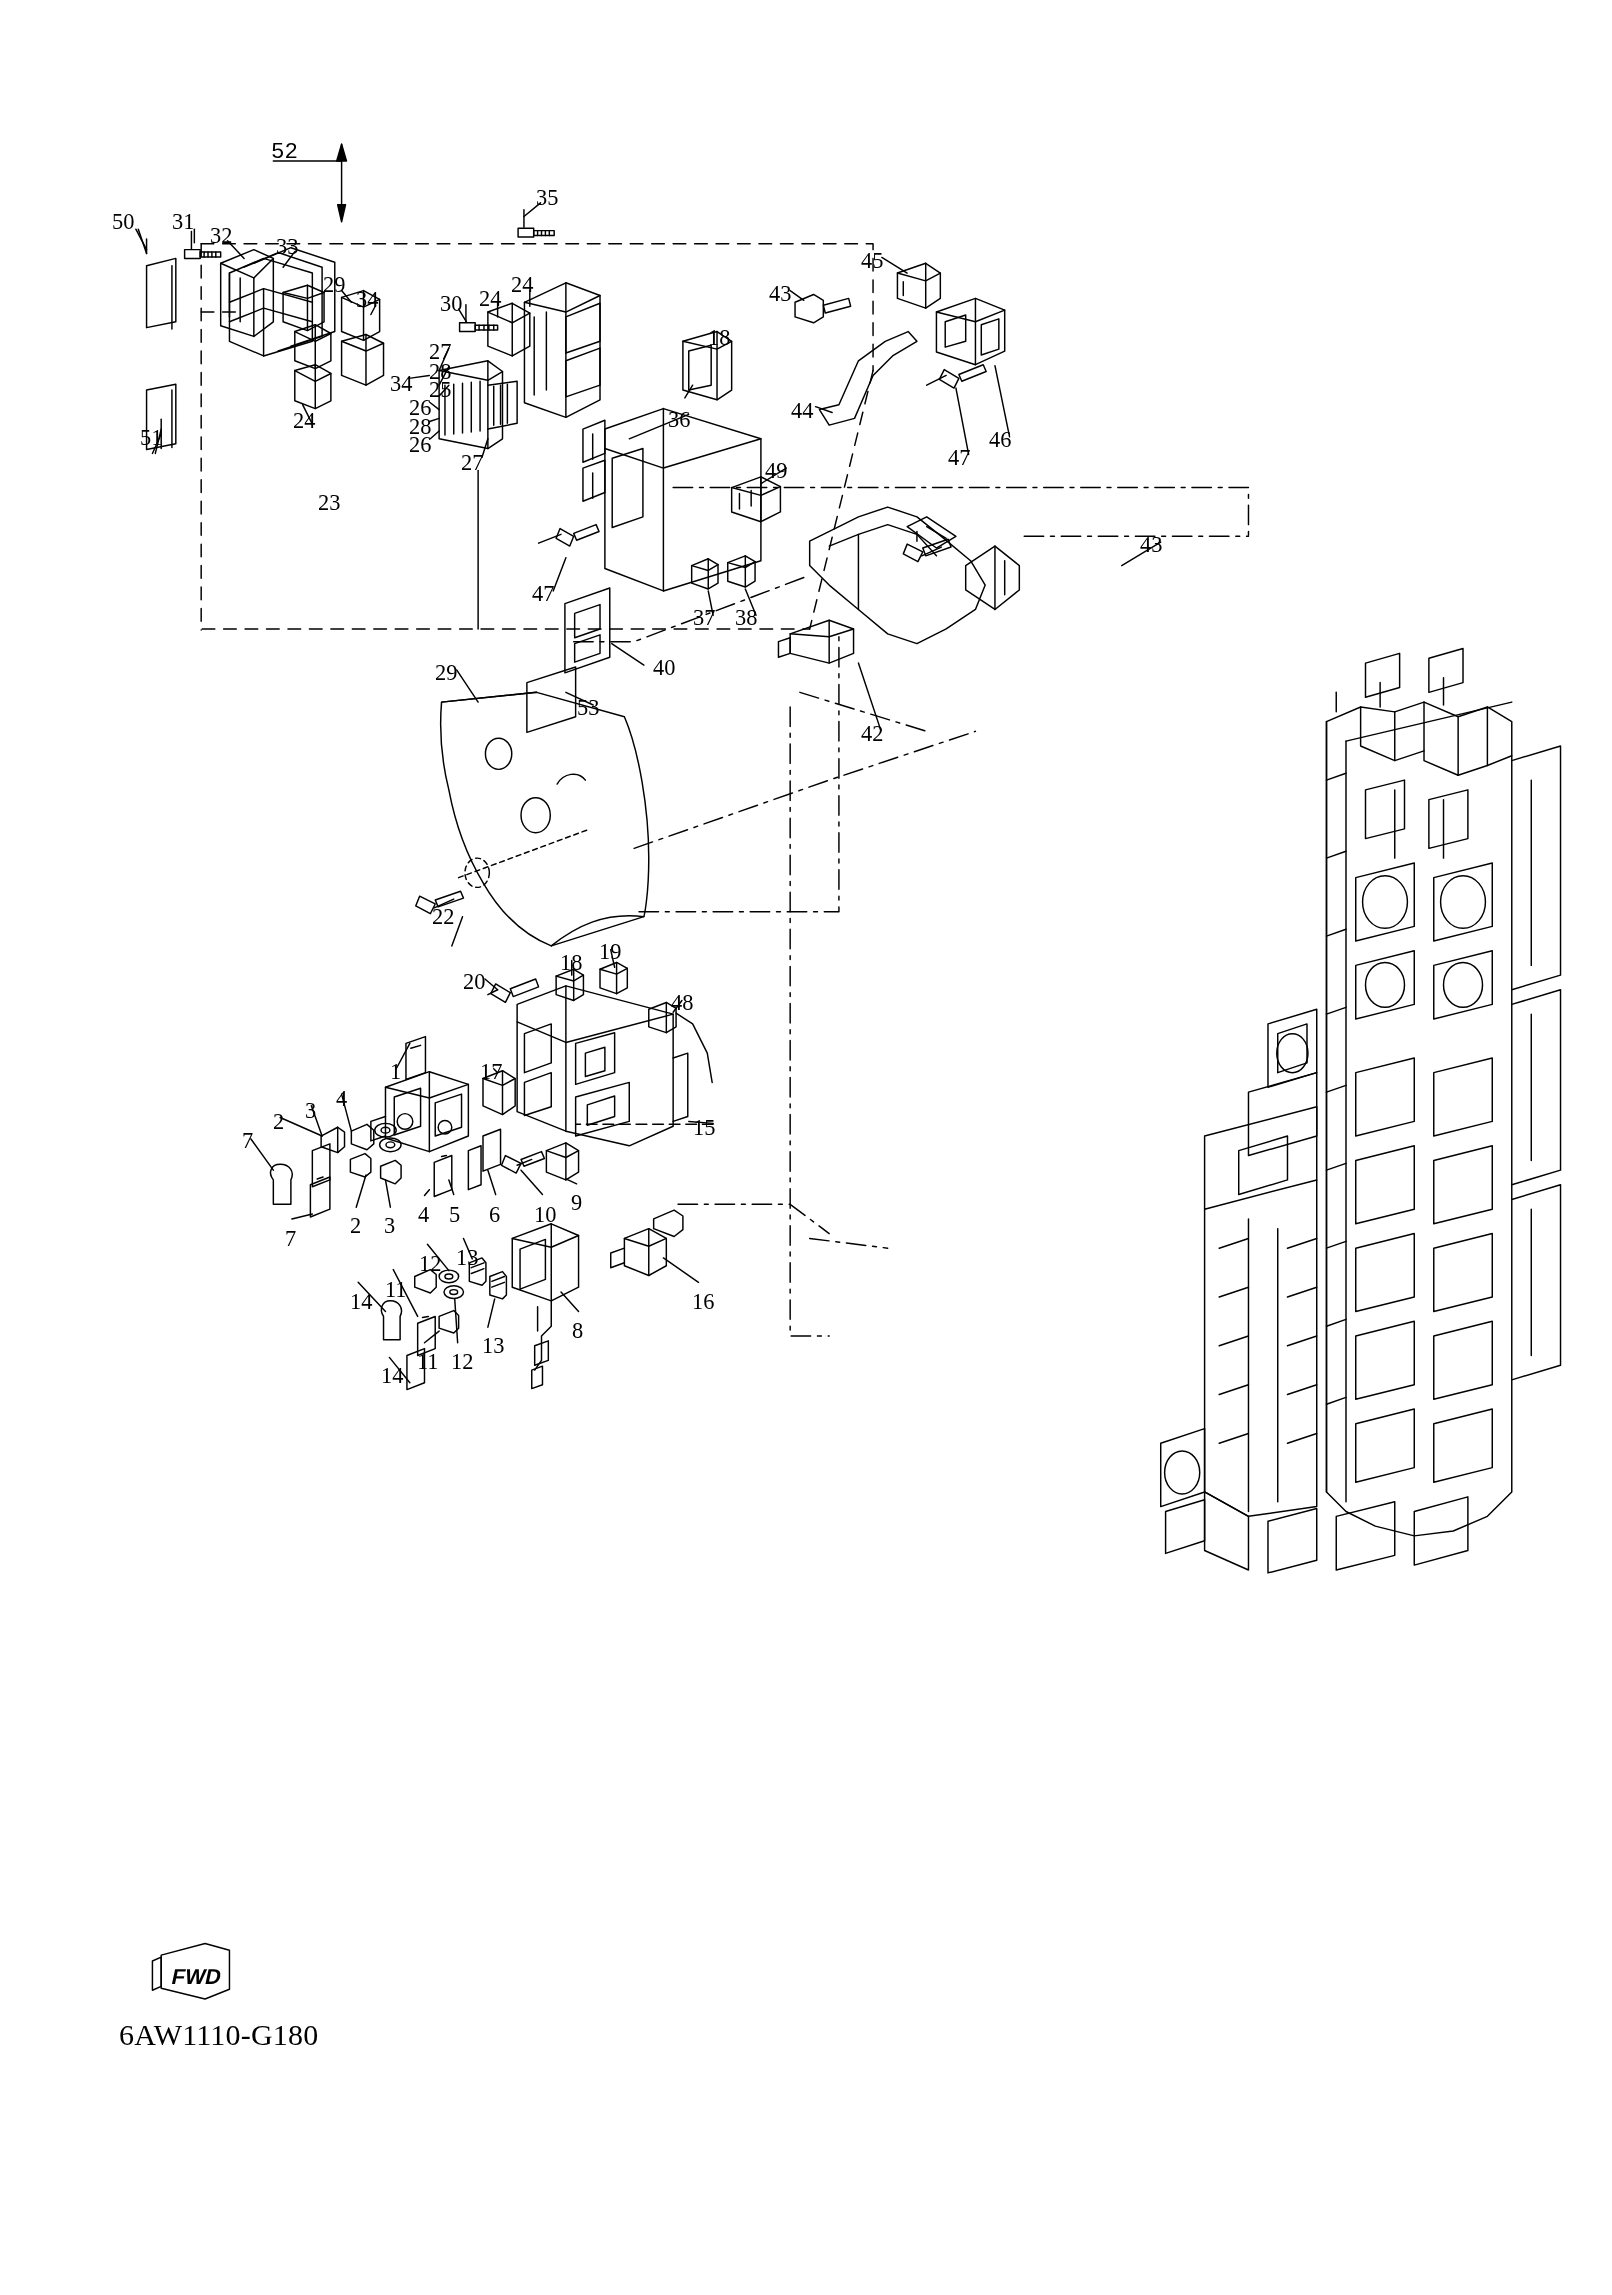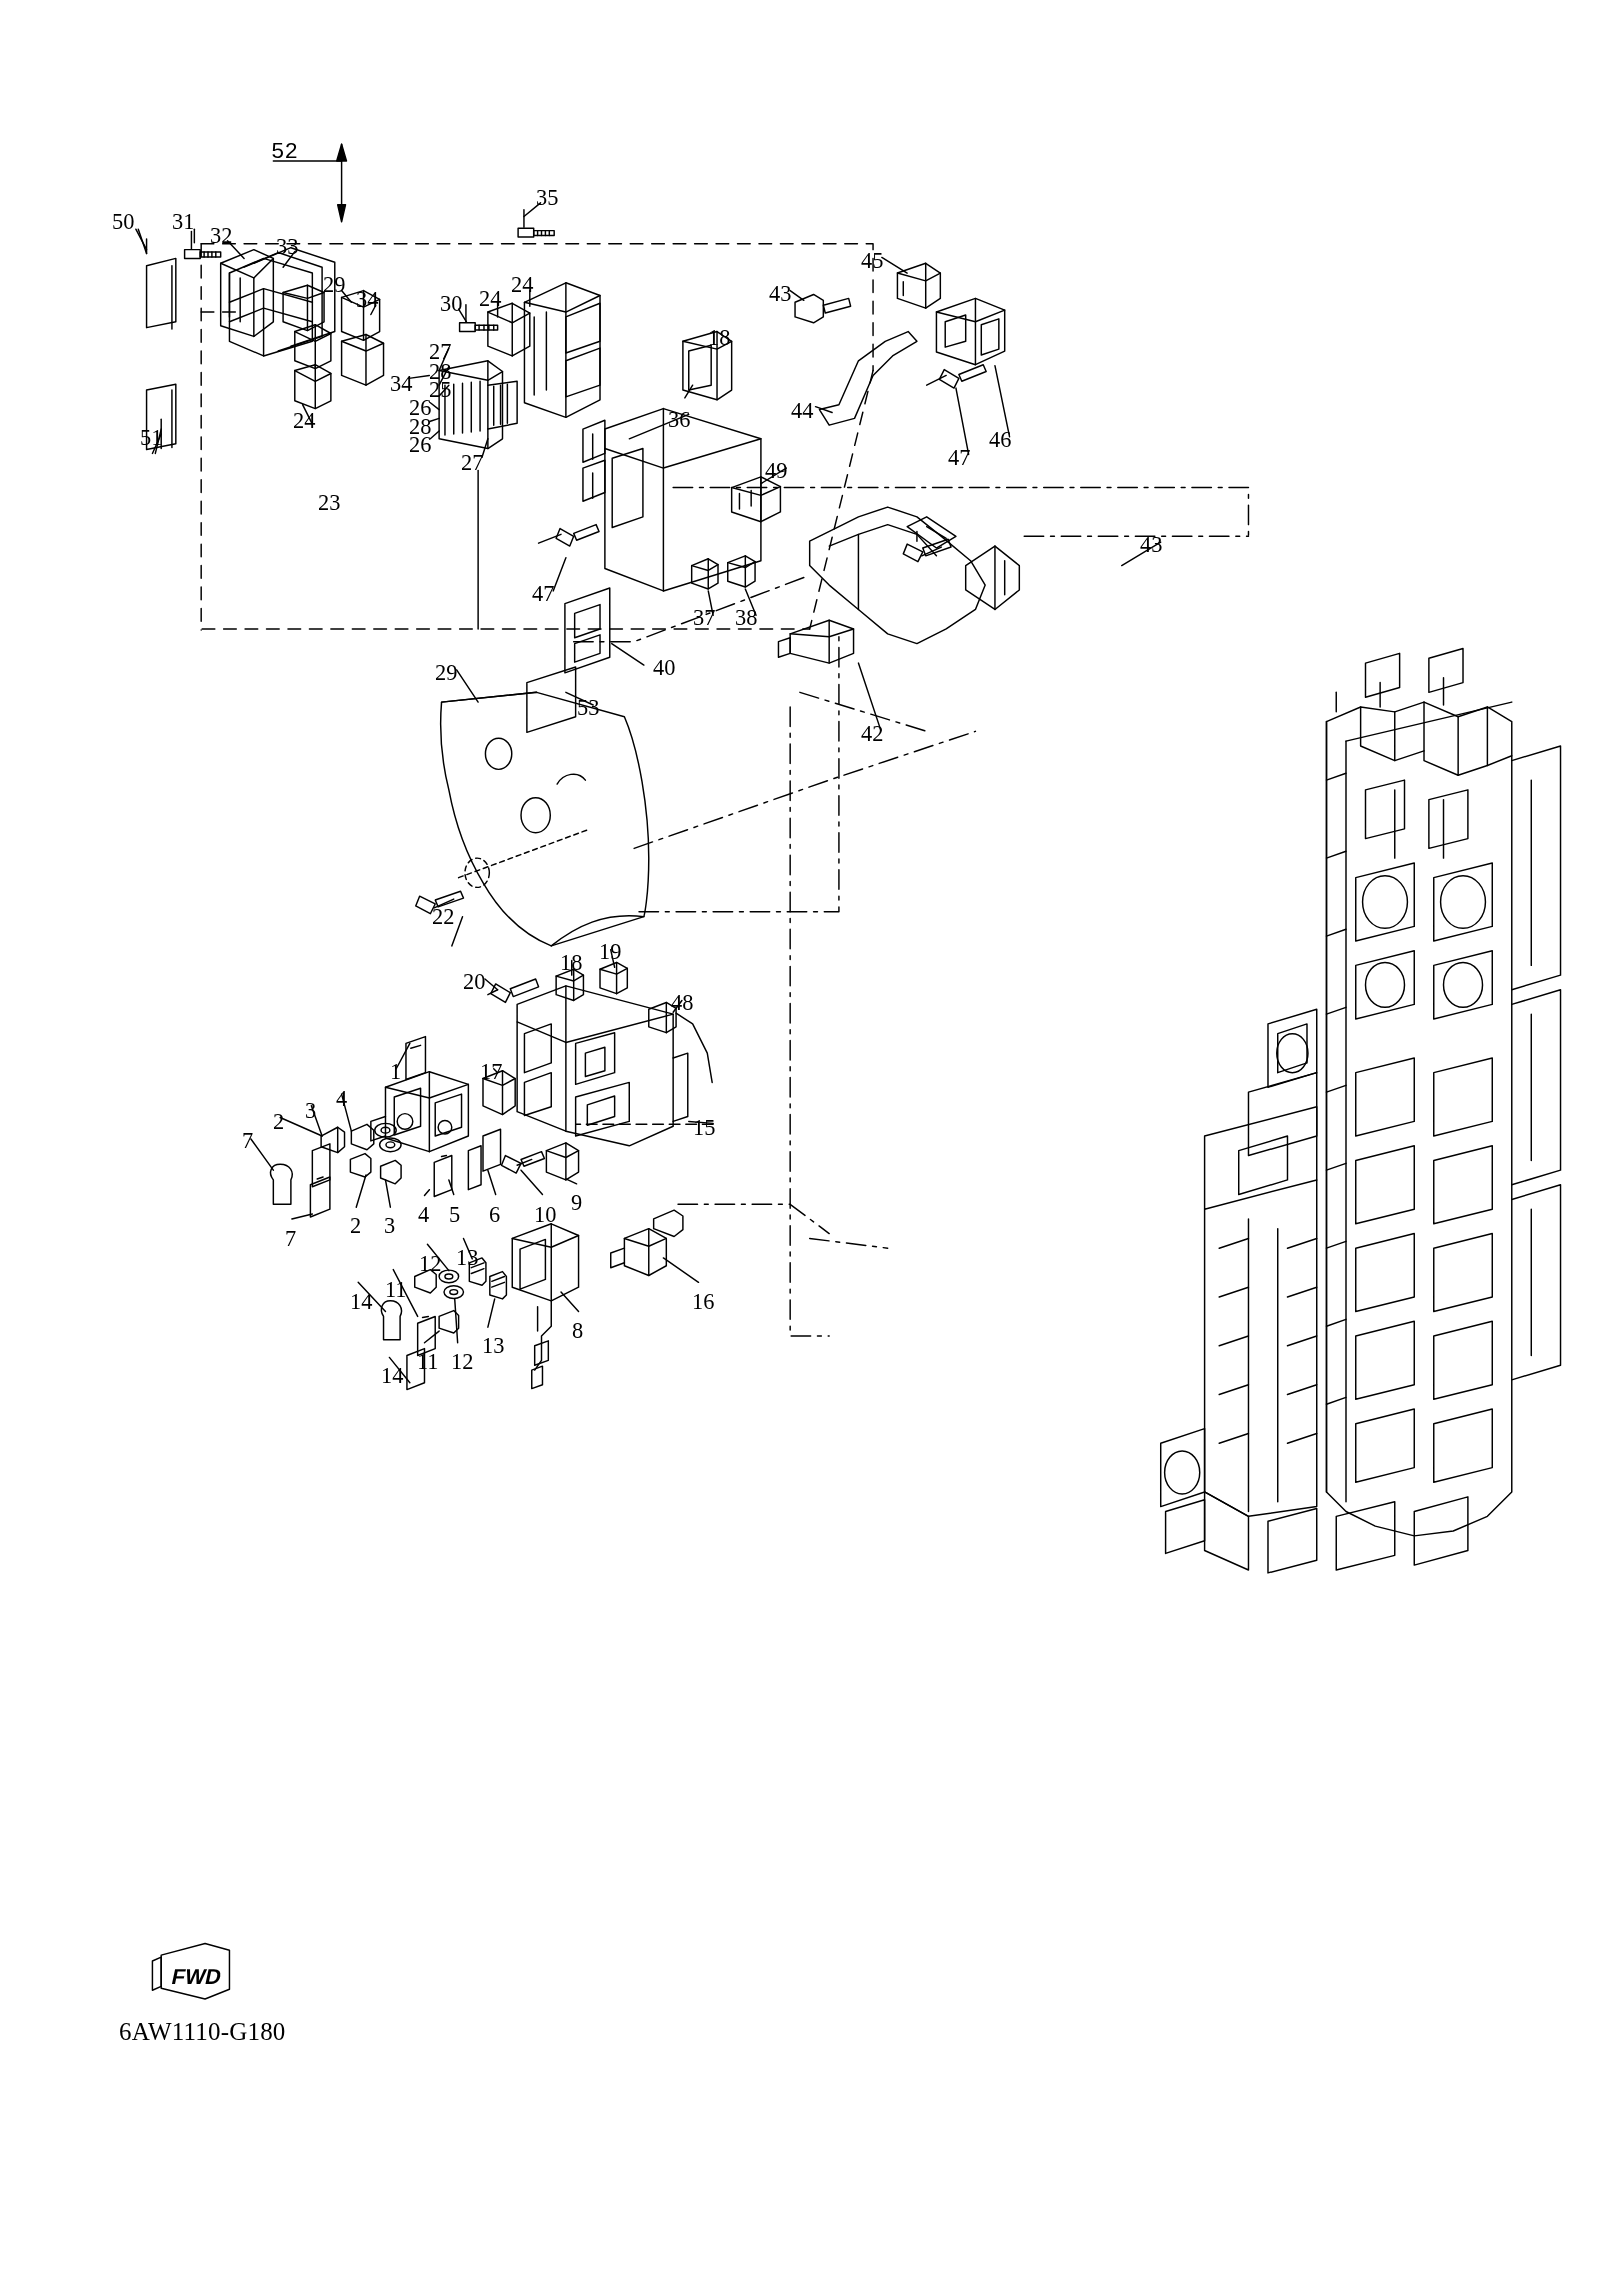--- a/index.html
+++ b/index.html
@@ -32,21 +32,21 @@
     line-height: 1;
     color: #000;
     white-space: nowrap;
     user-select: none;
   }
   #part-number {
     position: absolute;
     left: 119px;
     top: 2018px;
     font-family: "Liberation Serif", serif;
-    font-size: 25px;
+    font-size: 30px;
     letter-spacing: 0.2px;
     color: #000;
   }
   #fwd-label {
     position: absolute;
     left: 172px;
     top: 1965px;
     font-family: "Liberation Sans", sans-serif;
     font-weight: bold;
     font-size: 21.5px;

